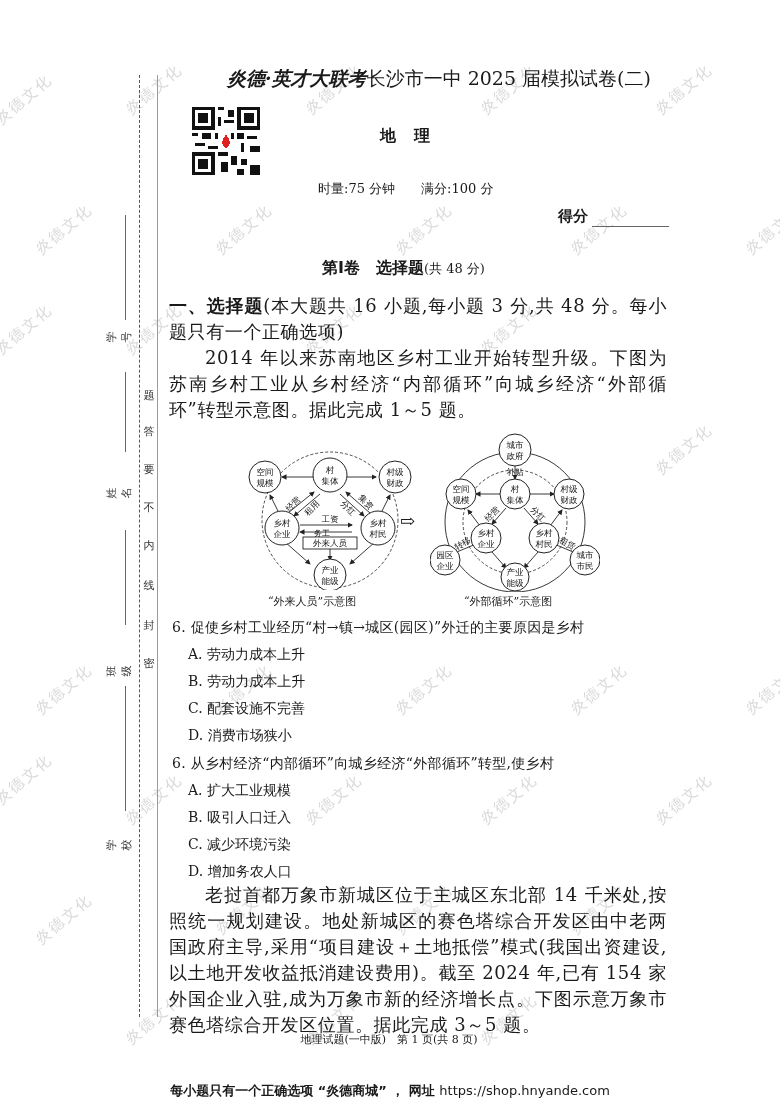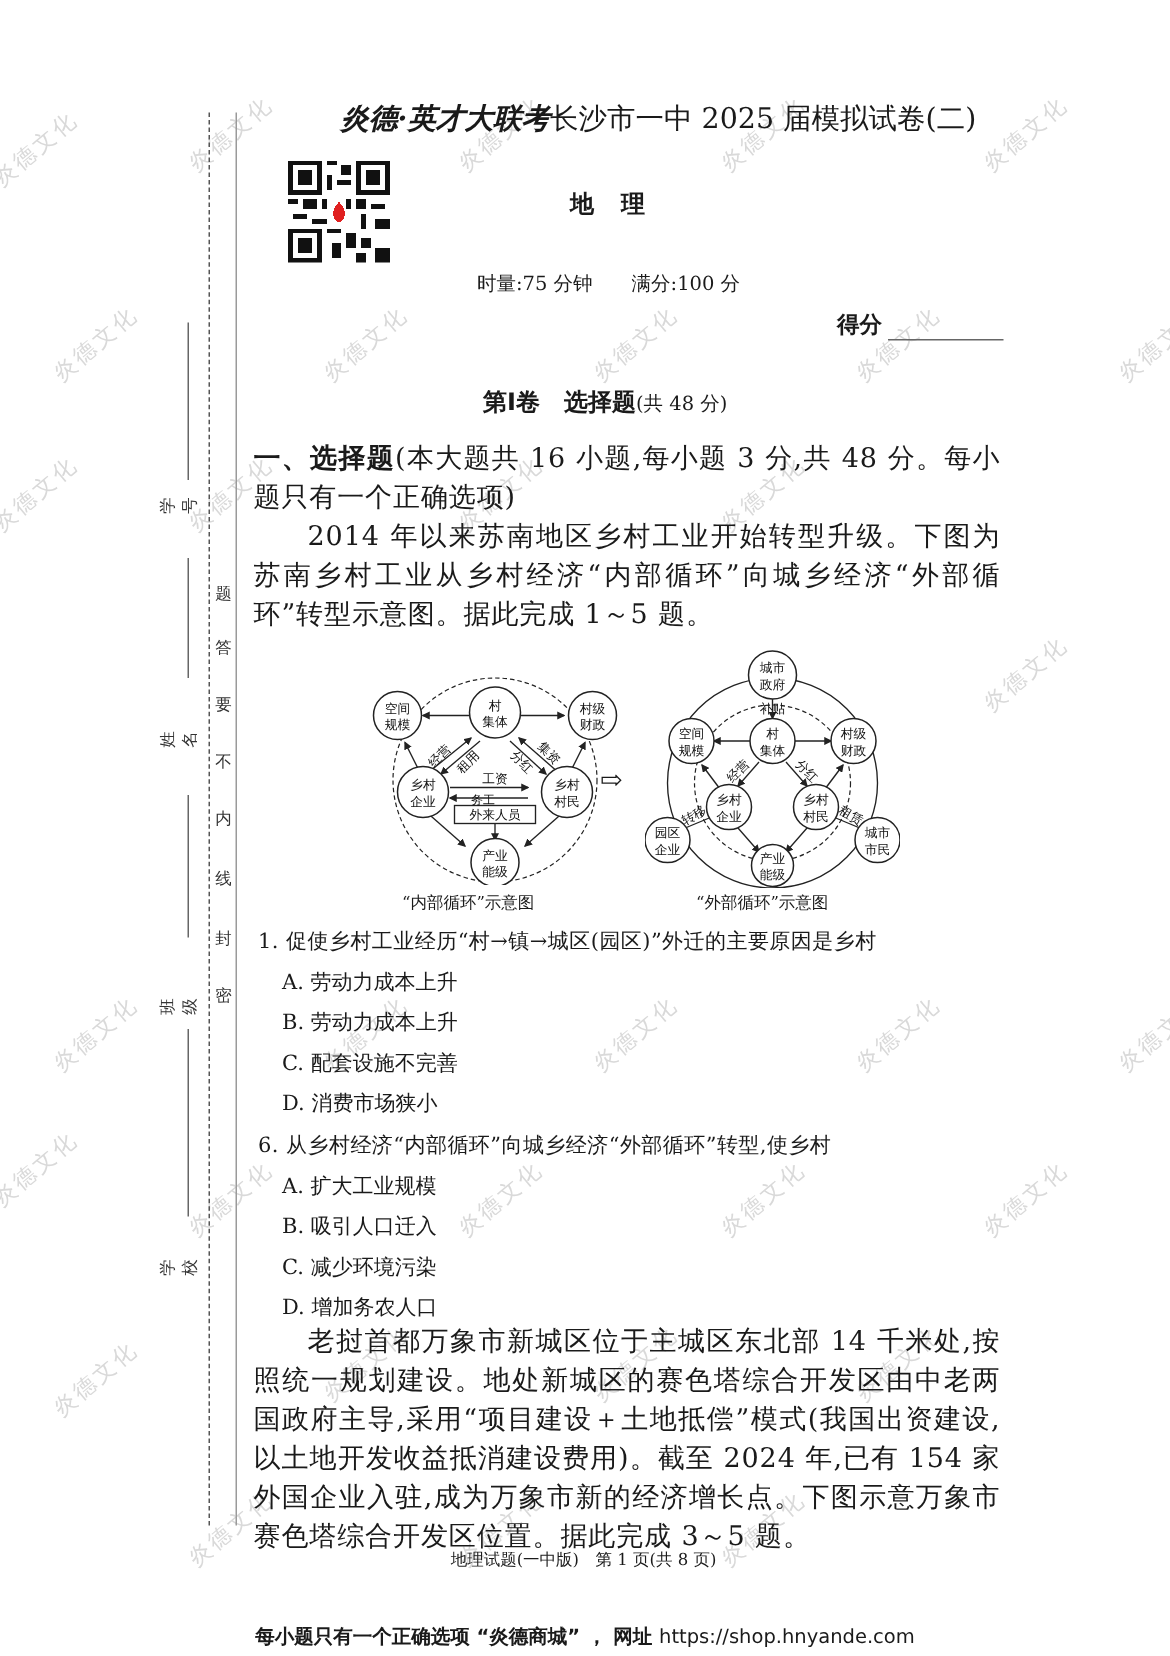--- a/index.html
+++ b/index.html
@@ -204,21 +204,21 @@
     <text x="90" y="82">工资</text>
       <text x="90" y="99" font-size="0">.</text>
     <text x="90" y="106">外来人员</text>
     <text x="82" y="96" font-size="8">务工</text>
     <text x="55" y="66" transform="rotate(-45 55 66)">经营</text>
     <text x="74" y="70" transform="rotate(-45 74 70)">租用</text>
     <text x="106" y="70" transform="rotate(45 106 70)">分红</text>
     <text x="124" y="64" transform="rotate(45 124 64)">集资</text>
   </g>
 </svg>
-<div class="fig-caption" style="left:268px;top:594px">“内部循环”示意图</div>
+<div class="fig-caption" style="left:268px;top:594px">“外来人员”示意图</div>
 
 <div class="arrow-between">⇨</div>
 
 <svg class="figure" style="left:430px;top:432px" width="170" height="160" viewBox="0 0 170 160" font-family="DejaVu Serif, serif" font-size="8.5" fill="none" stroke="#222">
   <defs>
     <marker id="ah2" markerWidth="6" markerHeight="6" refX="5" refY="3" orient="auto">
         <path d="M0,0 L6,3 L0,6 Z" fill="#222" stroke="none"></path>
       </marker>
   </defs>
   <circle cx="85" cy="90" r="70" stroke-width="0.9"></circle>
@@ -266,21 +266,21 @@
       <text x="85" y="154">能级</text>
     <text x="85" y="43">补贴</text>
     <text x="64" y="84" transform="rotate(-45 64 84)">经营</text>
     <text x="106" y="84" transform="rotate(45 106 84)">分红</text>
     <text x="34" y="114" transform="rotate(-30 34 114)">转移</text>
     <text x="136" y="114" transform="rotate(30 136 114)">租赁</text>
   </g>
 </svg>
 <div class="fig-caption" style="left:464px;top:594px">“外部循环”示意图</div>
 
-<div class="q" style="top:619px">1. 促使乡村工业经历“村→镇→城区(园区)”外迁的主要原因是乡村</div>
+<div class="q" style="top:619px">6. 促使乡村工业经历“村→镇→城区(园区)”外迁的主要原因是乡村</div>
 <div class="opt" style="top:646px">A. 劳动力成本上升</div>
 <div class="opt" style="top:673px">B. 劳动力成本上升</div>
 <div class="opt" style="top:700px">C. 配套设施不完善</div>
 <div class="opt" style="top:727px">D. 消费市场狭小</div>
 
 <div class="q" style="top:755px">6. 从乡村经济“内部循环”向城乡经济“外部循环”转型,使乡村</div>
 <div class="opt" style="top:782px">A. 扩大工业规模</div>
 <div class="opt" style="top:809px">B. 吸引人口迁入</div>
 <div class="opt" style="top:836px">C. 减少环境污染</div>
 <div class="opt" style="top:863px">D. 增加务农人口</div>

